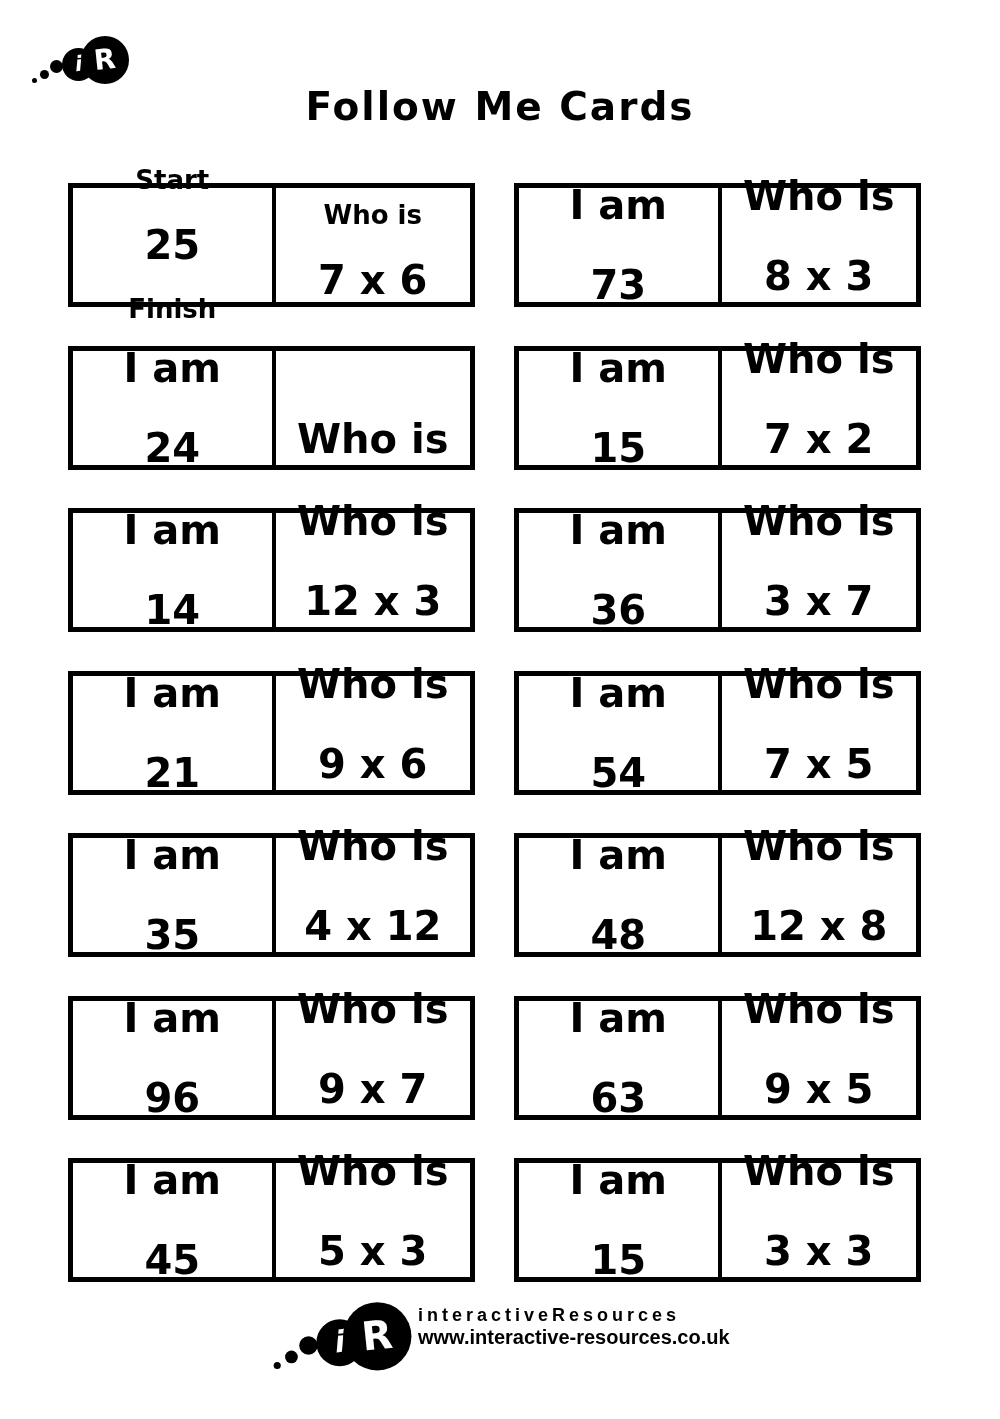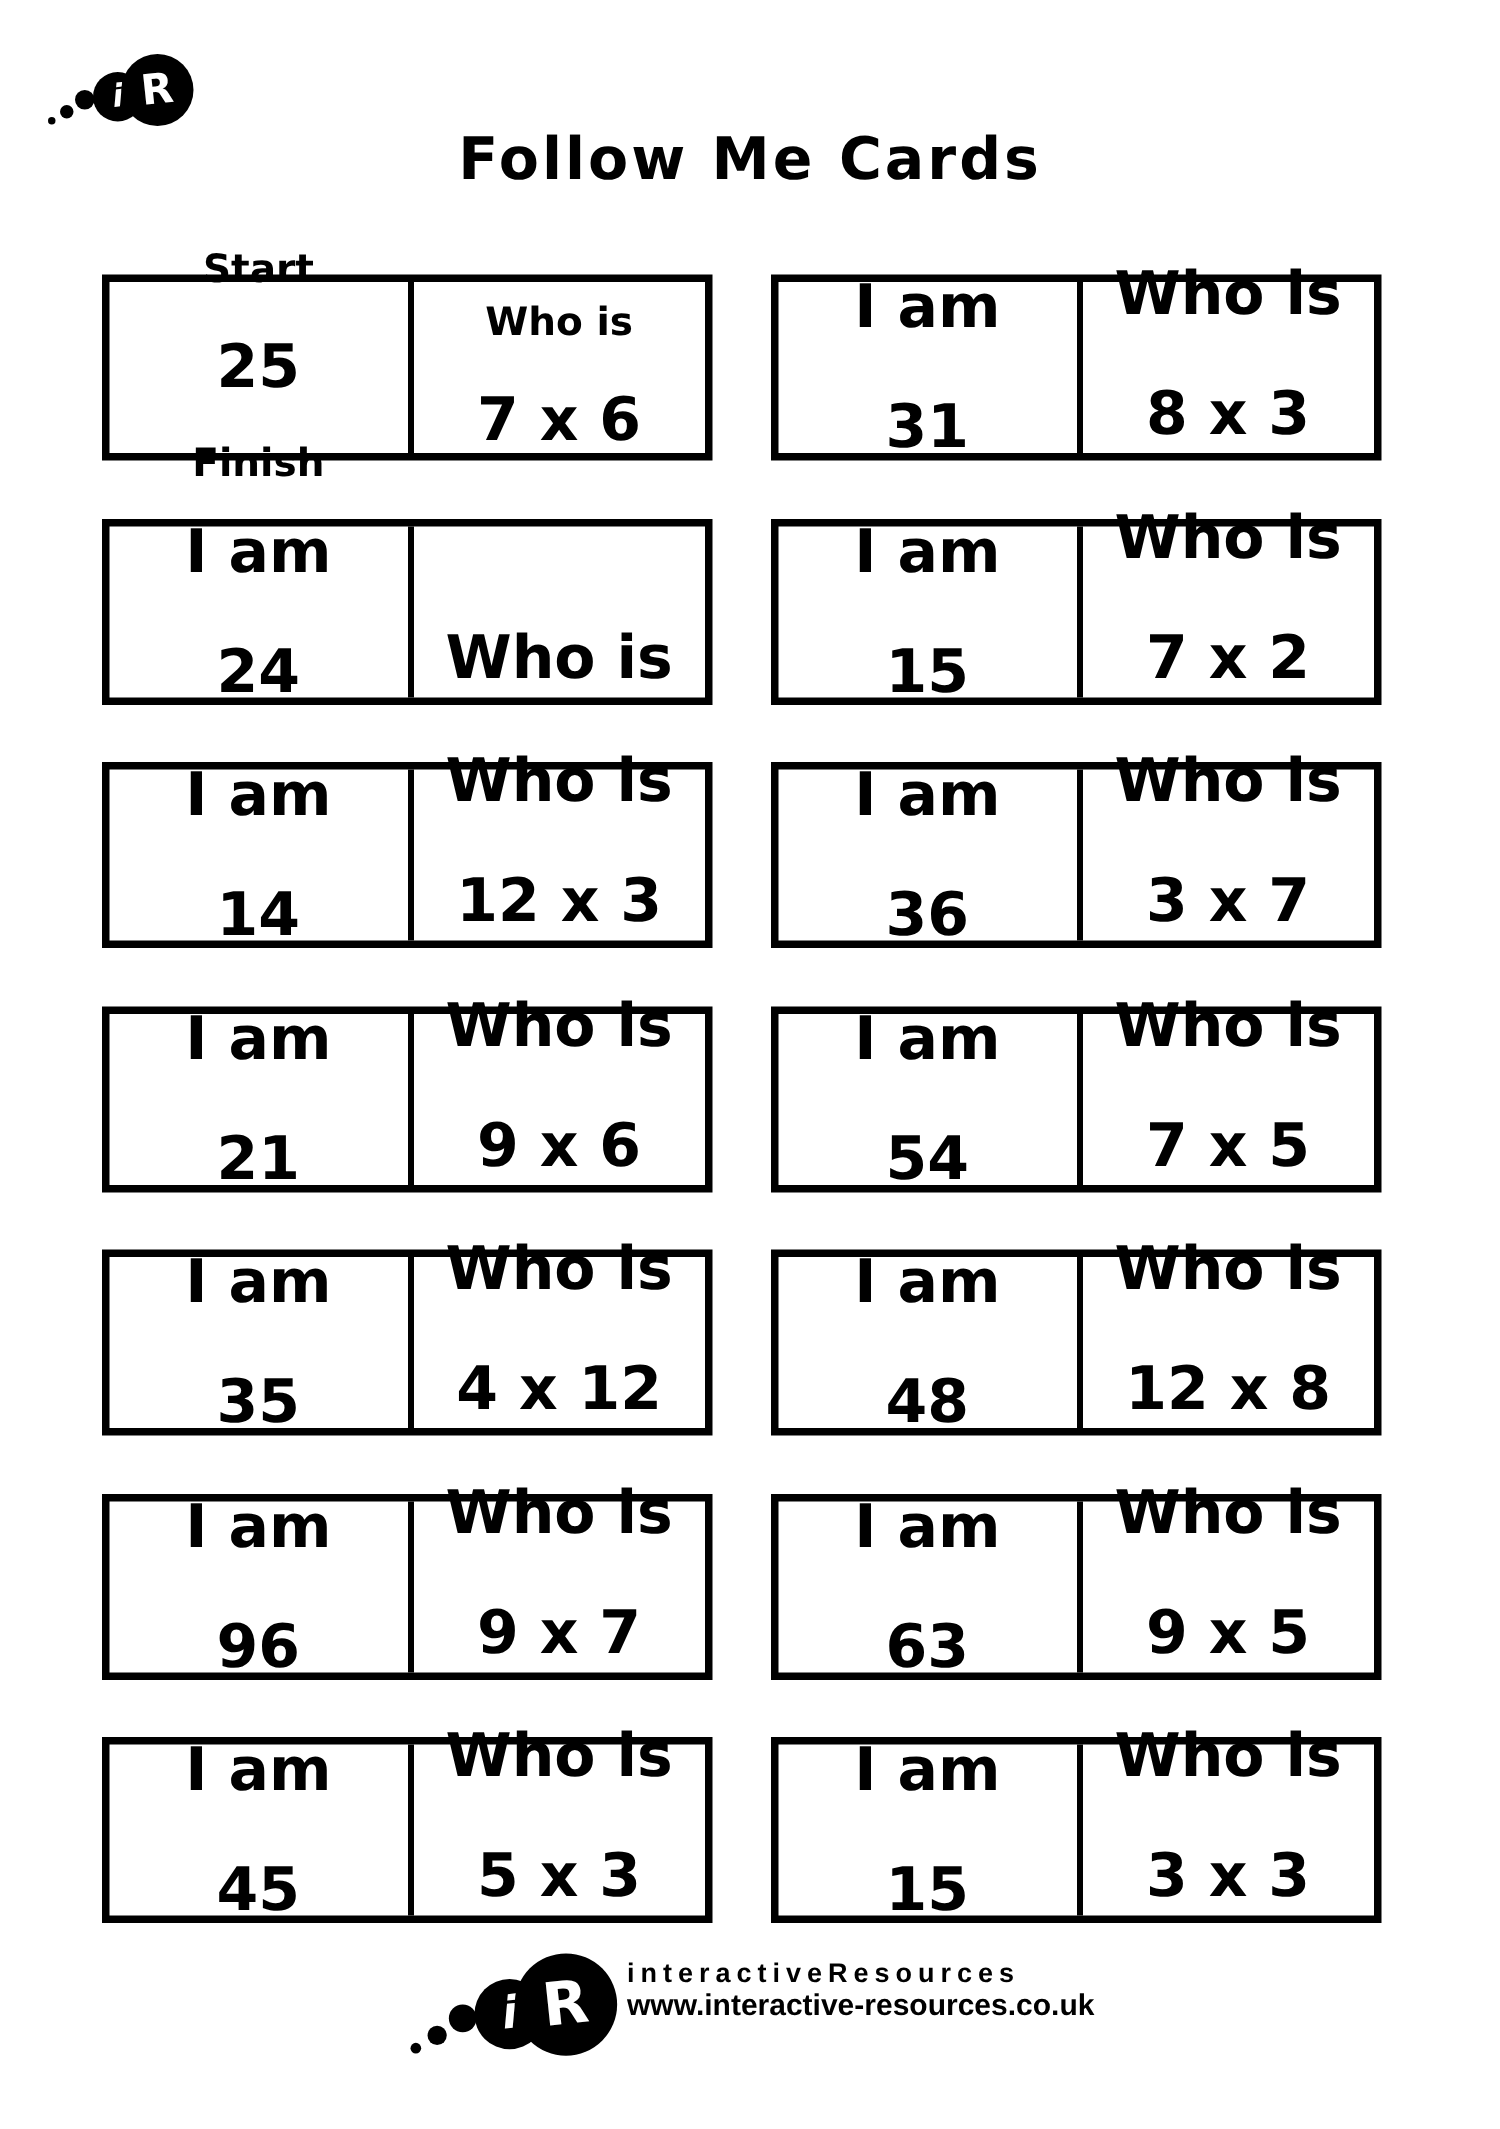--- a/index.html
+++ b/index.html
@@ -118,21 +118,21 @@
       </div>
       <div class="cell cell-right">
         <span class="line top">Who is</span>
         <span class="line value">7 x 6</span>
       </div>
     </div>
 
     <div class="card">
       <div class="cell cell-left">
         <span class="line top">I am</span>
-        <span class="line value">31</span>
+        <span class="line value">73</span>
 
       </div>
       <div class="cell cell-right">
         <span class="line top">Who is</span>
         <span class="line value">8 x 3</span>
       </div>
     </div>
 
     <div class="card">
       <div class="cell cell-left">

